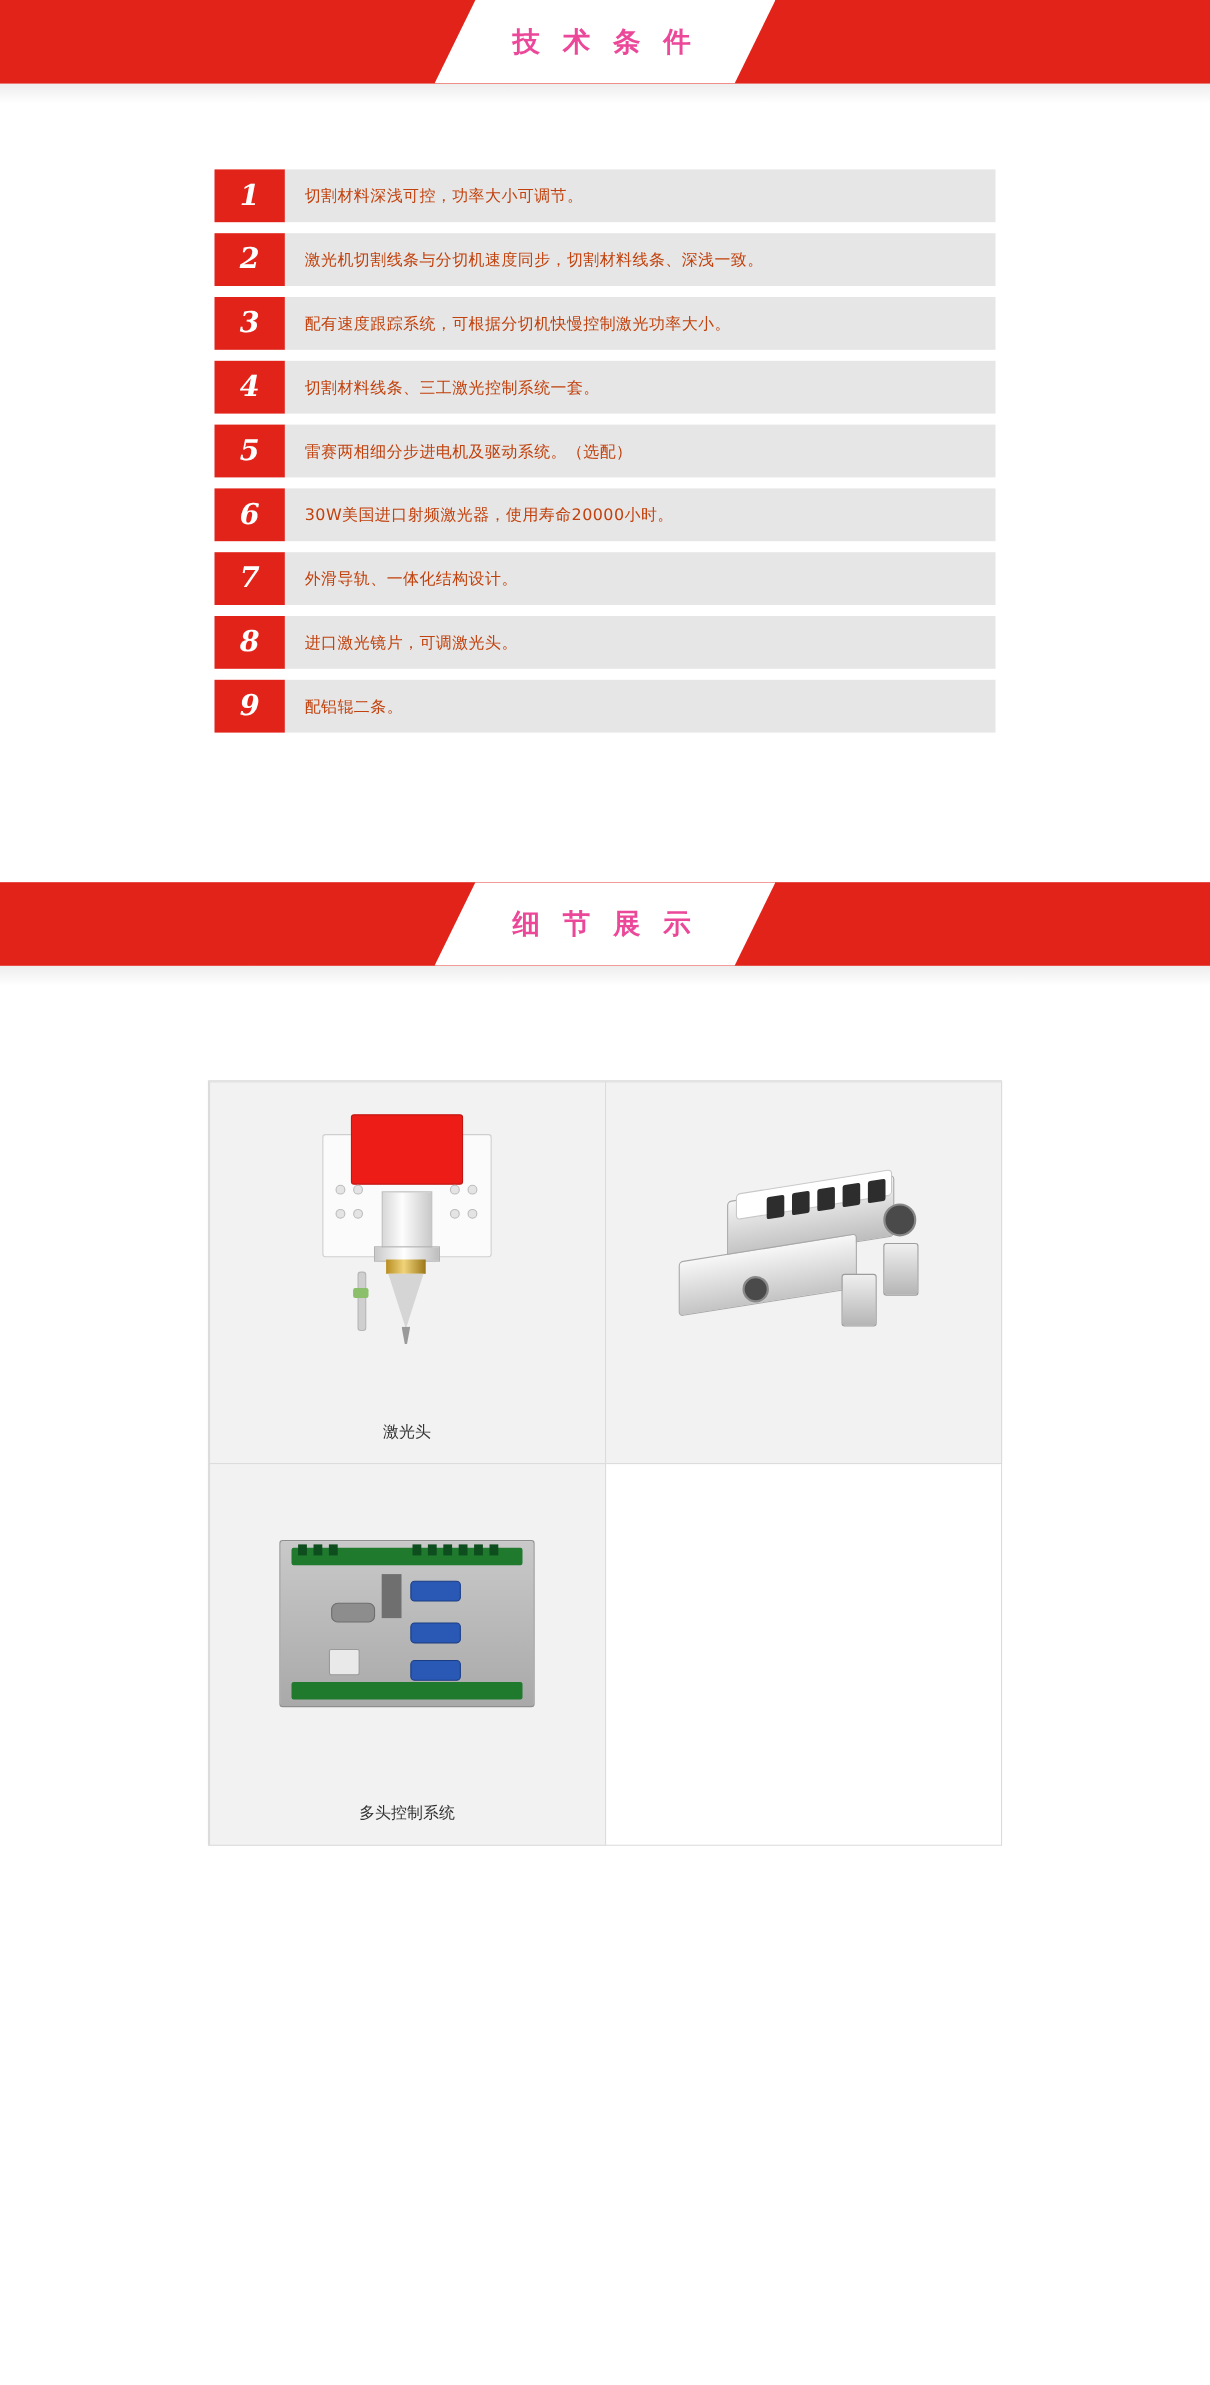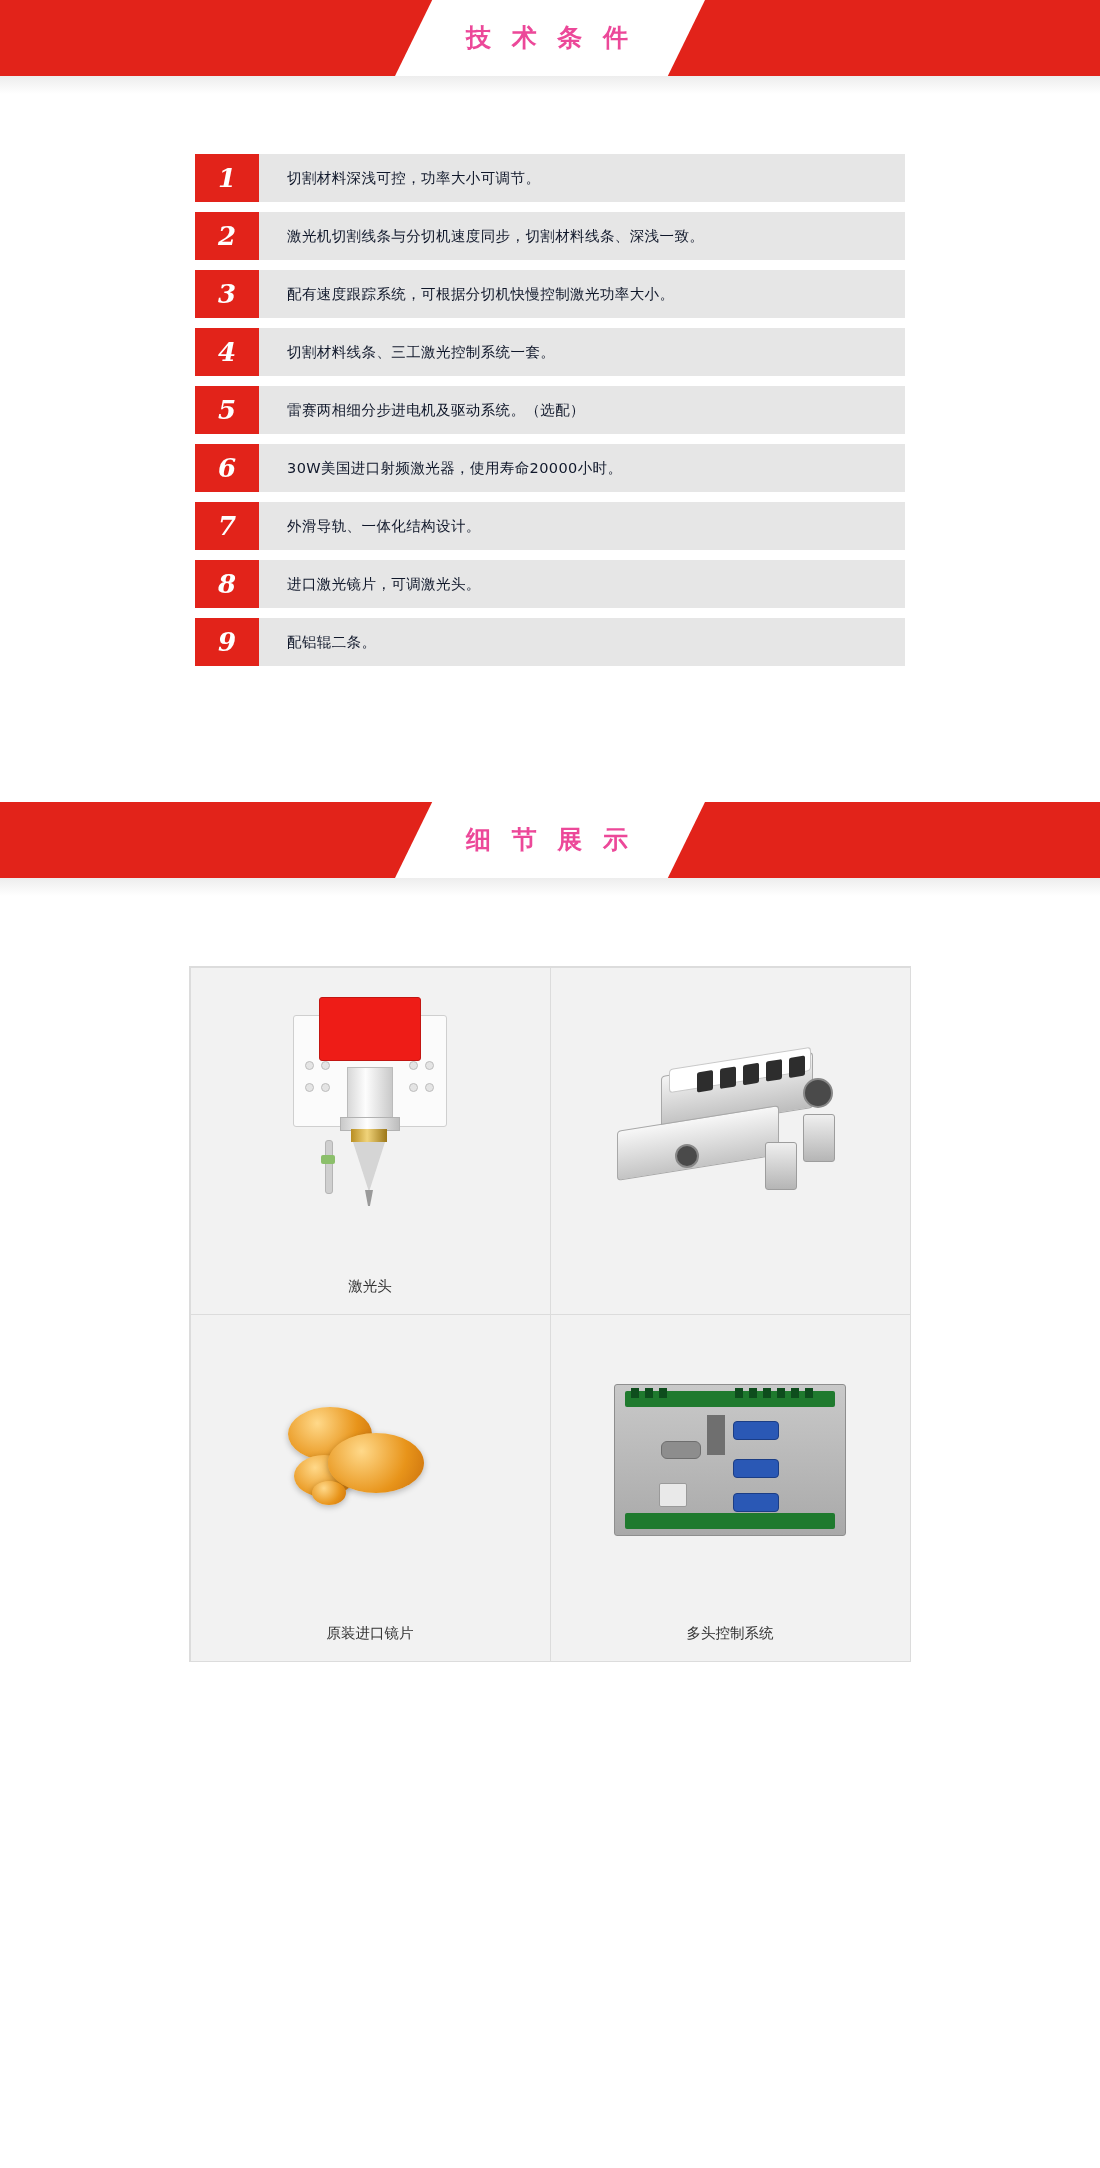--- a/index.html
+++ b/index.html
@@ -90,39 +90,39 @@
     justify-content: center;
   }
   .spec-num.wide {
     font-size: 23px;
   }
   .spec-text {
     flex: 1 1 auto;
     background: #e6e6e6;
     display: flex;
     align-items: center;
-    padding-left: 28px;
+    padding-left: 18px;
     font-size: 14.5px;
-    color: #0f172a;
+    color: #c2410c;
     letter-spacing: 0.4px;
   }
 
   .gap {
     height: 86px;
     background: #ffffff;
   }
 
   
   .gallery-wrap {
     padding: 70px 0 60px 0;
     background: #ffffff;
   }
   .gallery {
     width: 720px;
-    margin: 0 auto;
+    margin: 16px auto;
     display: grid;
     grid-template-columns: 1fr 1fr;
     background: #ffffff;
     border: 1px solid #dcdcdc;
   }
   .cell {
     position: relative;
     height: 348px;
     background: #f2f2f2;
     border: 1px solid #dcdcdc;
@@ -510,31 +510,20 @@
             </div>
             <div class="fan" style="left:198px;top:22px;"></div>
             <div class="endcap" style="left:198px;top:58px;"></div>
             <div class="tube tube-front"></div>
             <div class="endcap" style="left:160px;top:86px;"></div>
             <div class="fan" style="left:70px;top:88px;width:20px;height:20px;"></div>
           </div>
         </div>
       </div>
 
-      <div class="cell">
-        <div class="art">
-          <div class="lenses">
-            <div class="lens lens-a"></div>
-            <div class="lens lens-c"></div>
-            <div class="lens lens-b"></div>
-            <div class="lens lens-d"></div>
-          </div>
-        </div>
-        <div class="caption">原装进口镜片</div>
-      </div>
 
       <div class="cell">
         <div class="art">
           <div class="board">
             <div class="board-strip b-top"></div>
             <div class="b-terminal" style="left:16px;"></div>
             <div class="b-terminal" style="left:30px;"></div>
             <div class="b-terminal" style="left:44px;"></div>
             <div class="b-terminal" style="left:120px;"></div>
             <div class="b-terminal" style="left:134px;"></div>

